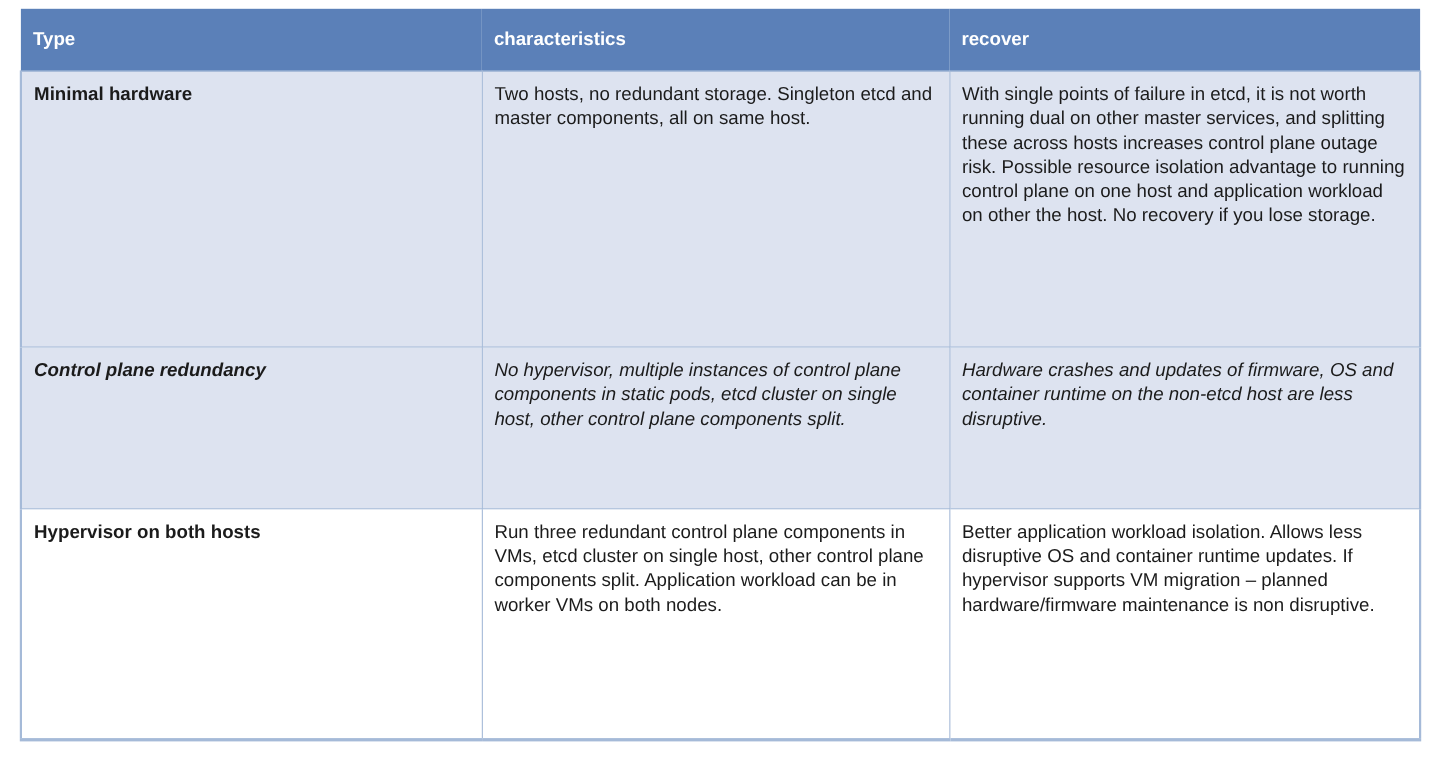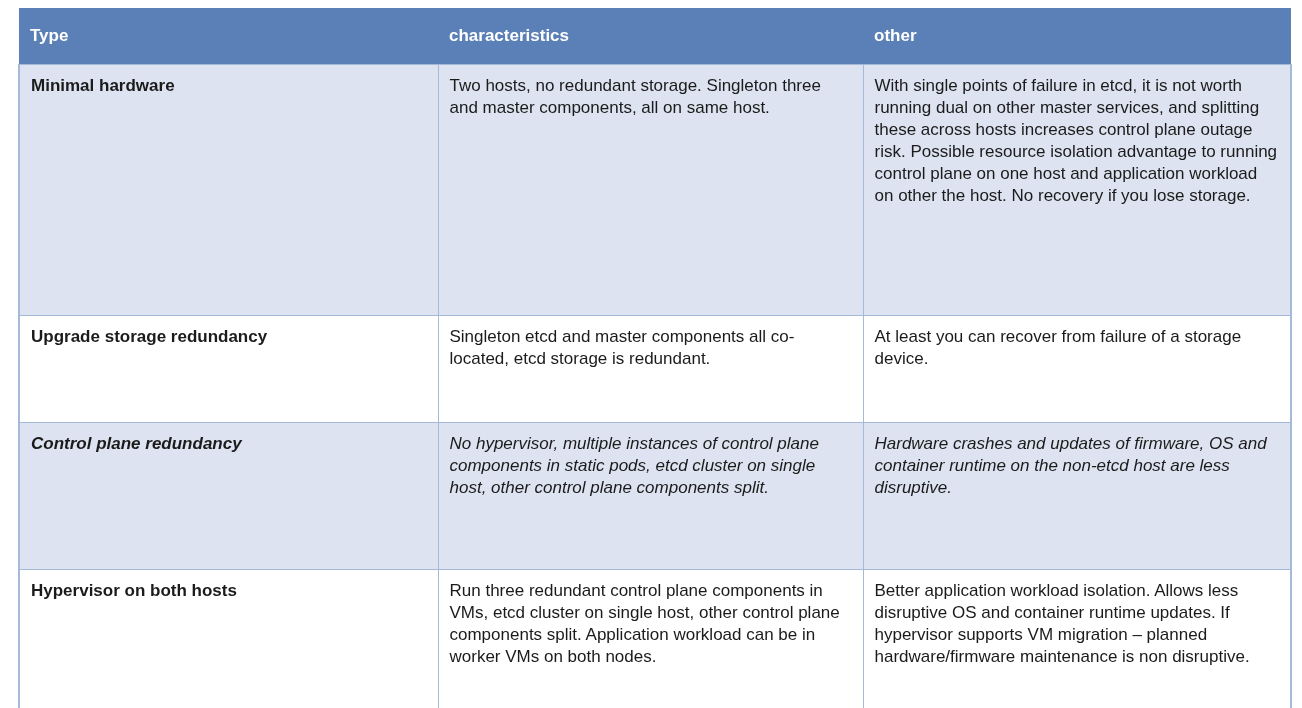--- a/index.html
+++ b/index.html
@@ -65,33 +65,28 @@
   <table class="config-table">
     <colgroup>
       <col class="c-type">
       <col class="c-char">
       <col class="c-result">
     </colgroup>
     <thead>
       <tr>
         <th>Type</th>
         <th>characteristics</th>
-        <th>other</th>
+        <th>recover</th>
       </tr>
     </thead>
     <tbody>
       <tr class="r0 row-alt">
         <td class="type-cell">Minimal hardware</td>
-        <td>Two hosts, no redundant storage. Singleton three and master components, all on same host.</td>
+        <td>Two hosts, no redundant storage. Singleton etcd and master components, all on same host.</td>
         <td>With single points of failure in etcd, it is not worth running dual on other master services, and splitting these across hosts increases control plane outage risk. Possible resource isolation advantage to running control plane on one host and application workload on other the host. No recovery if you lose storage.</td>
-      </tr>
-      <tr class="r1 row-plain">
-        <td class="type-cell">Upgrade storage redundancy</td>
-        <td>Singleton etcd and master components all co-located, etcd storage is redundant.</td>
-        <td>At least you can recover from failure of a storage device.</td>
       </tr>
       <tr class="r2 row-alt">
         <td class="type-cell">Control plane redundancy</td>
         <td>No hypervisor, multiple instances of control plane components in static pods, etcd cluster on single host, other control plane components split.</td>
         <td>Hardware crashes and updates of firmware, OS and container runtime on the non-etcd host are less disruptive.</td>
       </tr>
       <tr class="r3 row-plain">
         <td class="type-cell">Hypervisor on both hosts</td>
         <td>Run three redundant control plane components in VMs, etcd cluster on single host, other control plane components split. Application workload can be in worker VMs on both nodes.</td>
         <td>Better application workload isolation. Allows less disruptive OS and container runtime updates. If hypervisor supports VM migration – planned hardware/firmware maintenance is non disruptive.</td>

